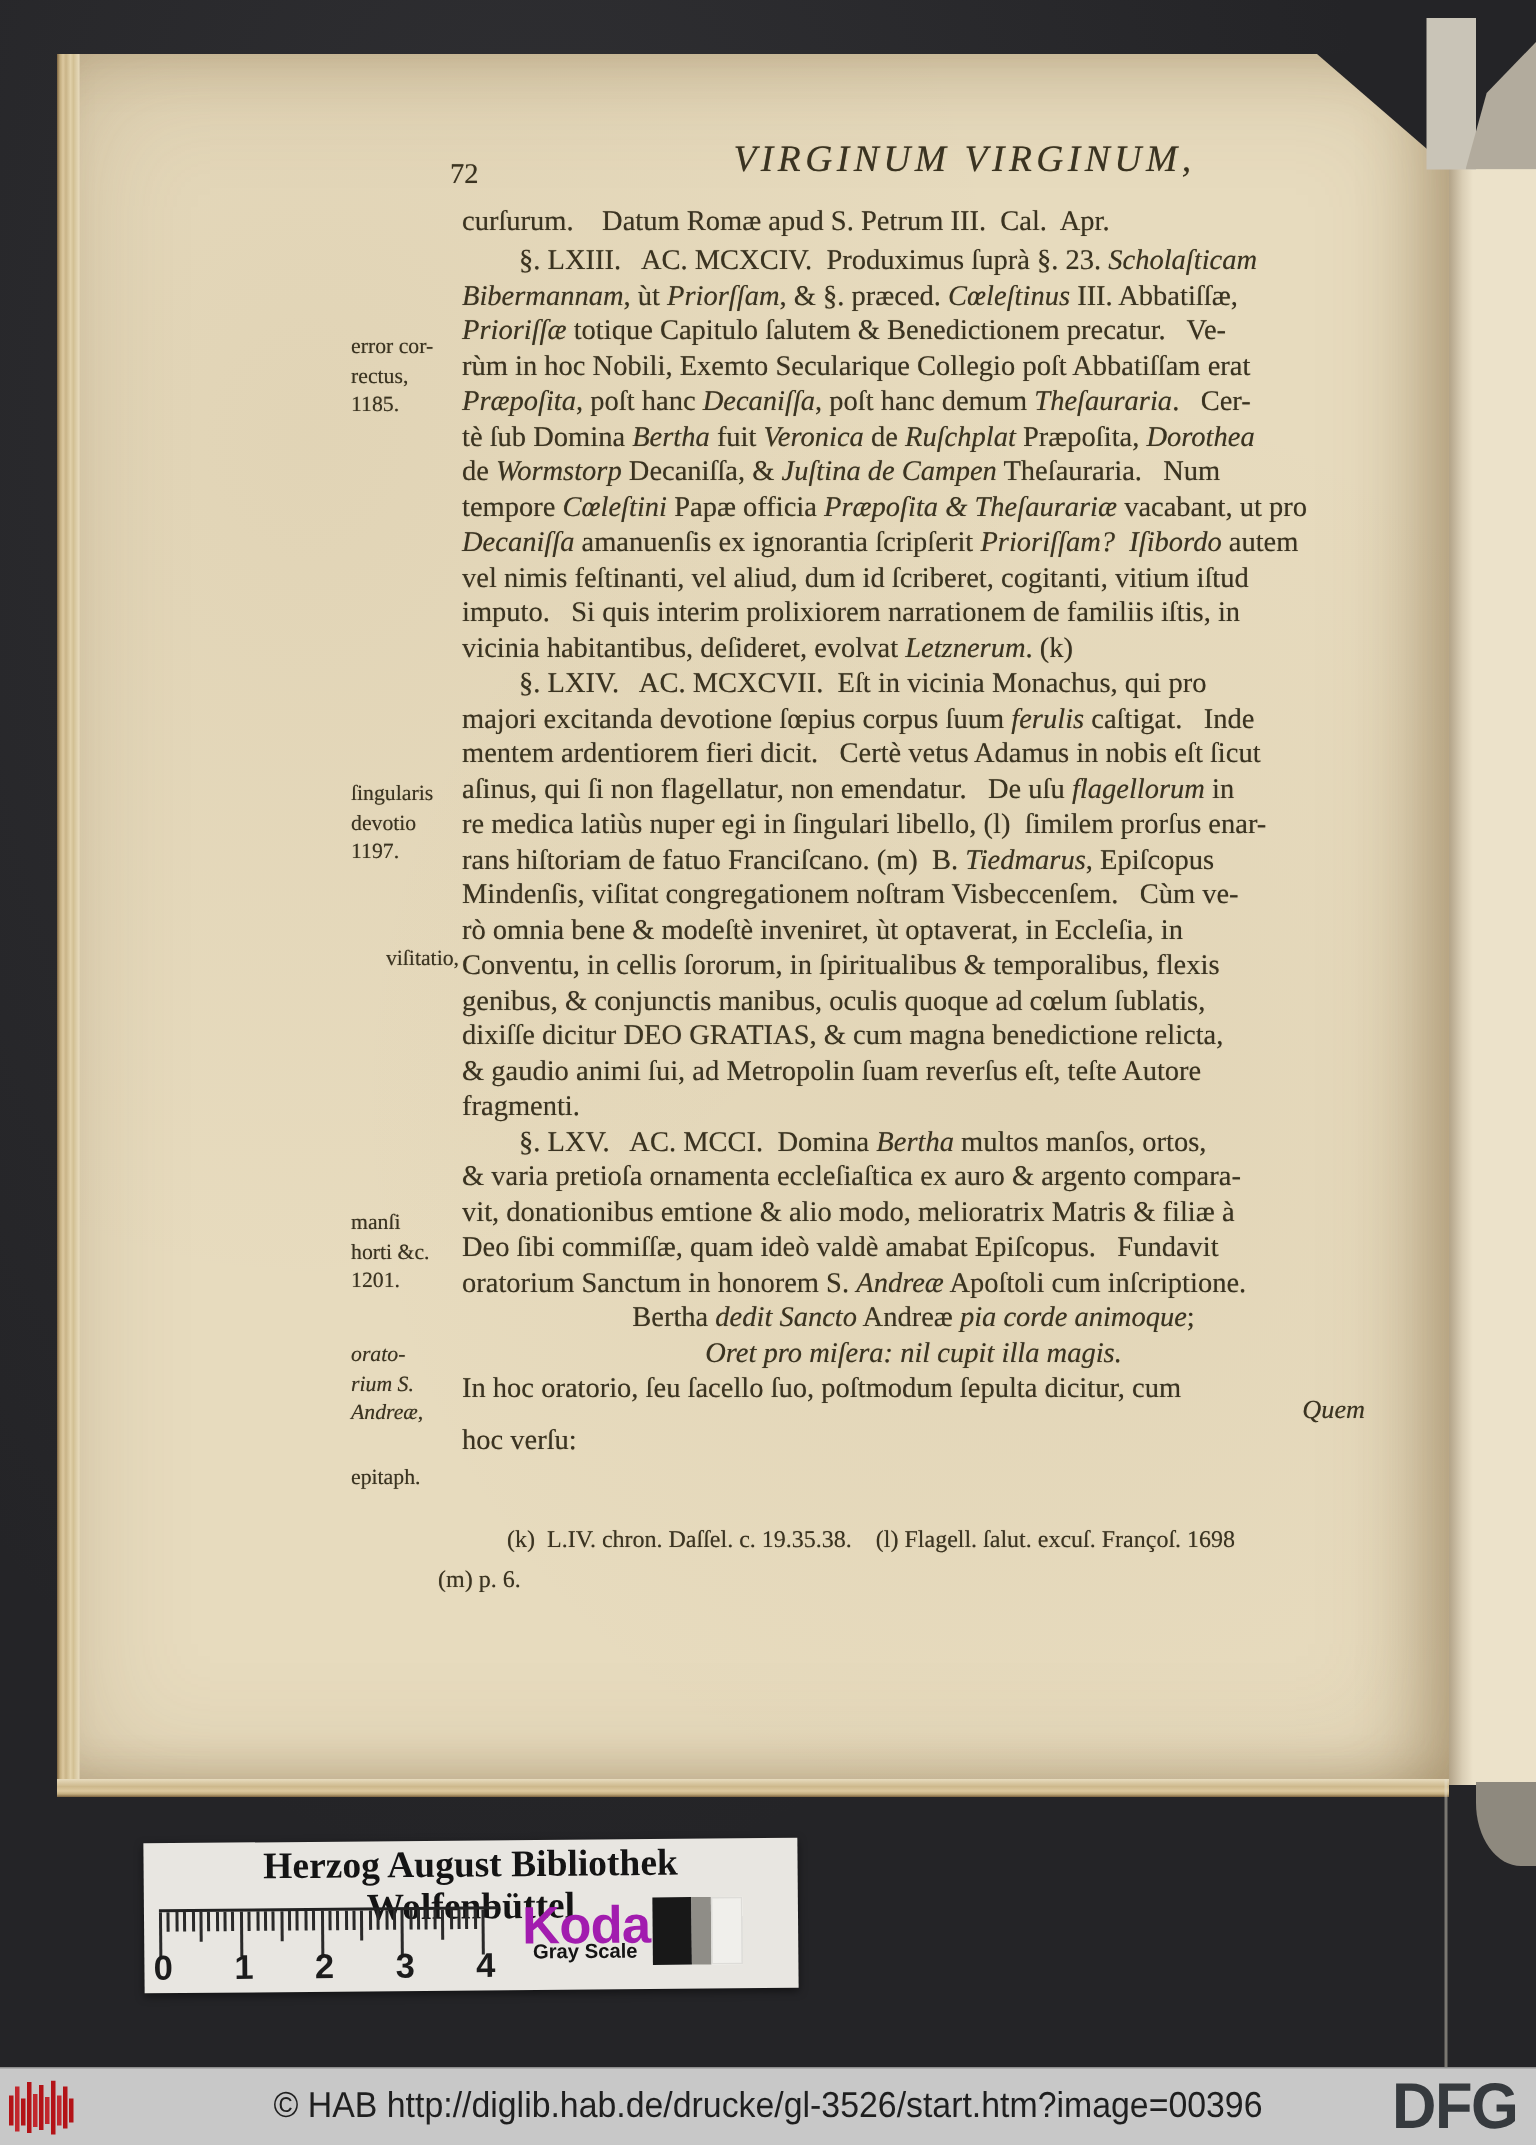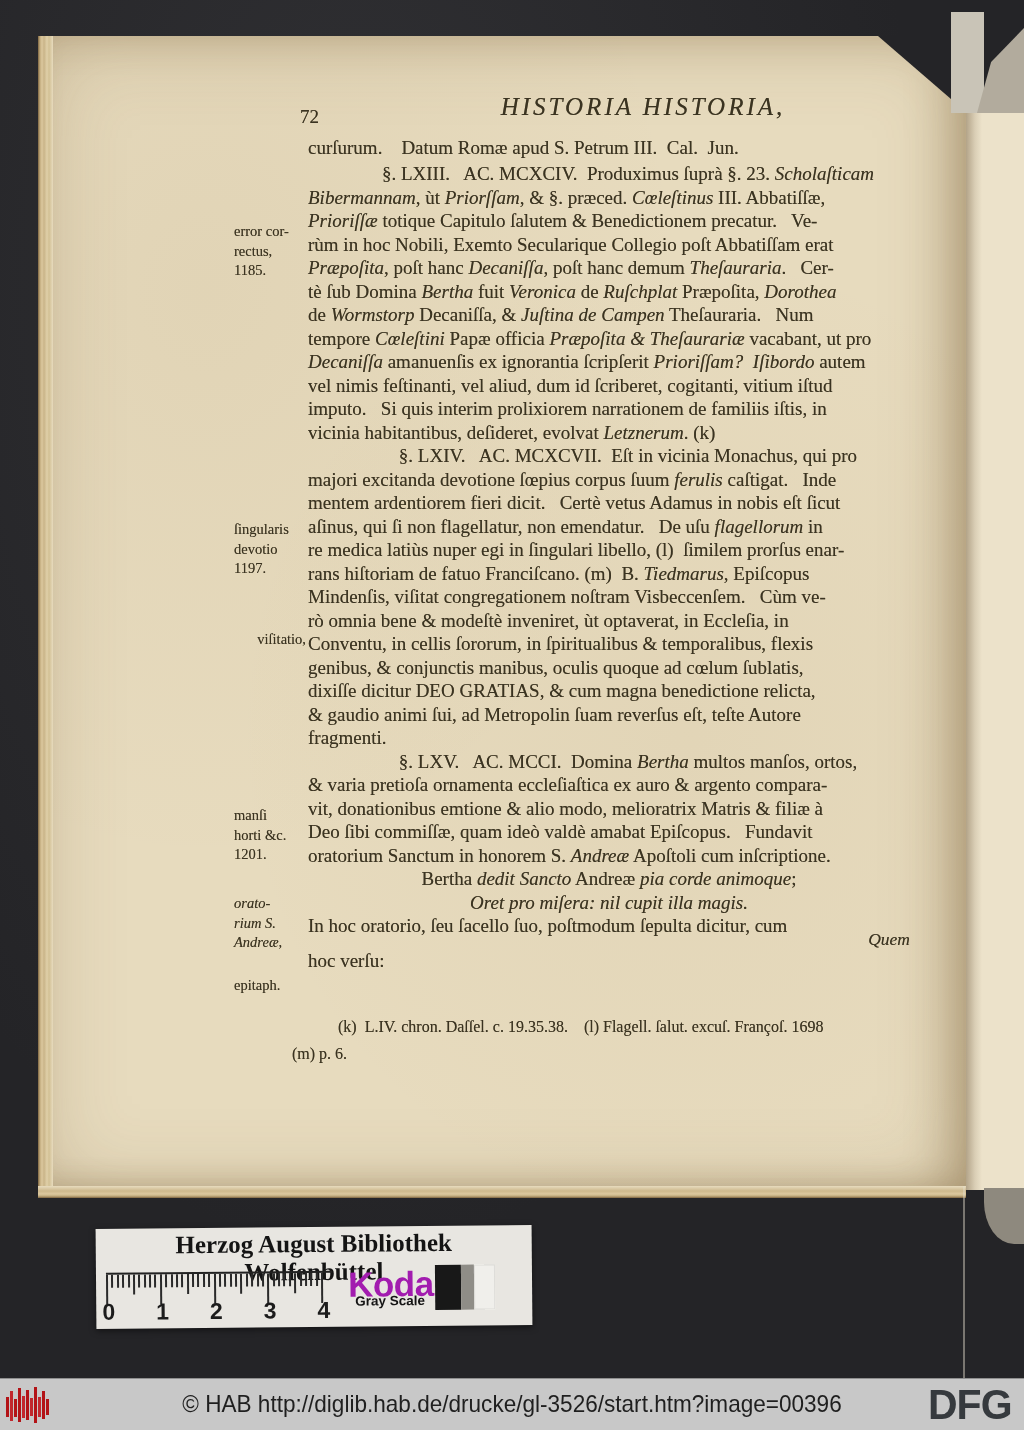--- a/index.html
+++ b/index.html
@@ -38,21 +38,21 @@
   .ink{color:#3a3321;text-shadow:0 0 .5px rgba(56,46,22,.55);}
   .pagenum{position:absolute;left:262px;top:70px;font-size:19px;}
   .running-title{position:absolute;left:270px;top:57px;width:602px;text-align:center;
         padding-left:34px;font-style:italic;font-size:25px;letter-spacing:3px;}
   .textbody{position:absolute;left:270px;top:98px;width:602px;}
   .para{white-space:pre;font-size:19px;line-height:23.5px;}
   .para.cont{line-height:28px;}
   .tline{white-space:pre;}
   .tline.center{text-align:center;}
   .tline.al-r{text-align:right;line-height:15px;margin-top:-6px;margin-bottom:2px;font-size:17.5px;}
-  .tline.indent{text-indent:38px;text-align:center;}
+  .tline.indent{text-indent:38px;}
   .it{font-style:italic;}
   .para.footnotes{margin-top:5px;font-size:16px;line-height:27px;}
   .para.footnotes .tline:nth-child(1){text-indent:30px;margin-top:41px;}
   .para.footnotes .tline:nth-child(2){margin-left:-16px;}
   .mnote{position:absolute;left:196px;width:72px;font-size:14.5px;line-height:19.5px;white-space:pre;}
 
   
   .card{position:absolute;left:96px;top:1227px;width:436px;height:100px;background:#e8e6e1;
         transform:rotate(-0.5deg);box-shadow:0 2px 6px rgba(0,0,0,.5);
         font-family:"Liberation Sans",sans-serif;}
@@ -82,24 +82,24 @@
 <body>
 
 <div class="stage">
 
   <div class="page">
     <div class="page-left-edge"></div>
     <div class="page-bottom-edge"></div>
     <div class="corner-wedge"></div>
 
     <div class="pagenum ink">72</div>
-    <div class="running-title ink">HISTORIA HISTORIA,</div>
+    <div class="running-title ink">VIRGINUM VIRGINUM,</div>
 
     <div class="textbody ink">
-        <div class="para cont"><div class="tline"><span>curſurum.    Datum Romæ apud S. Petrum III.  Cal.  Jun.</span></div></div>
+        <div class="para cont"><div class="tline"><span>curſurum.    Datum Romæ apud S. Petrum III.  Cal.  Apr.</span></div></div>
         <div class="para"><div class="tline indent"><span>§. LXIII.   AC. MCXCIV.  Produximus ſuprà §. 23. </span><span class="it">Scholaſticam</span></div><div class="tline"><span class="it">Bibermannam</span><span>, ùt </span><span class="it">Priorſſam</span><span>, &amp; §. præced. </span><span class="it">Cœleſtinus</span><span> III. Abbatiſſæ,</span></div><div class="tline"><span class="it">Prioriſſæ</span><span> totique Capitulo ſalutem &amp; Benedictionem precatur.   Ve-</span></div><div class="tline"><span>rùm in hoc Nobili, Exemto Secularique Collegio poſt Abbatiſſam erat</span></div><div class="tline"><span class="it">Præpoſita</span><span>, poſt hanc </span><span class="it">Decaniſſa</span><span>, poſt hanc demum </span><span class="it">Theſauraria</span><span>.   Cer-</span></div><div class="tline"><span>tè ſub Domina </span><span class="it">Bertha</span><span> fuit </span><span class="it">Veronica</span><span> de </span><span class="it">Ruſchplat</span><span> Præpoſita, </span><span class="it">Dorothea</span></div><div class="tline"><span>de </span><span class="it">Wormstorp</span><span> Decaniſſa, &amp; </span><span class="it">Juſtina de Campen</span><span> Theſauraria.   Num</span></div><div class="tline"><span>tempore </span><span class="it">Cœleſtini</span><span> Papæ officia </span><span class="it">Præpoſita &amp; Theſaurariæ</span><span> vacabant, ut pro</span></div><div class="tline"><span class="it">Decaniſſa</span><span> amanuenſis ex ignorantia ſcripſerit </span><span class="it">Prioriſſam?</span><span>  </span><span class="it">Iſibordo</span><span> autem</span></div><div class="tline"><span>vel nimis feſtinanti, vel aliud, dum id ſcriberet, cogitanti, vitium iſtud</span></div><div class="tline"><span>imputo.   Si quis interim prolixiorem narrationem de familiis iſtis, in</span></div><div class="tline"><span>vicinia habitantibus, deſideret, evolvat </span><span class="it">Letznerum</span><span>. (k)</span></div></div>
         <div class="para"><div class="tline indent"><span>§. LXIV.   AC. MCXCVII.  Eſt in vicinia Monachus, qui pro</span></div><div class="tline"><span>majori excitanda devotione ſœpius corpus ſuum </span><span class="it">ferulis</span><span> caſtigat.   Inde</span></div><div class="tline"><span>mentem ardentiorem fieri dicit.   Certè vetus Adamus in nobis eſt ſicut</span></div><div class="tline"><span>aſinus, qui ſi non flagellatur, non emendatur.   De uſu </span><span class="it">flagellorum</span><span> in</span></div><div class="tline"><span>re medica latiùs nuper egi in ſingulari libello, (l)  ſimilem prorſus enar-</span></div><div class="tline"><span>rans hiſtoriam de fatuo Franciſcano. (m)  B. </span><span class="it">Tiedmarus</span><span>, Epiſcopus</span></div><div class="tline"><span>Mindenſis, viſitat congregationem noſtram Visbeccenſem.   Cùm ve-</span></div><div class="tline"><span>rò omnia bene &amp; modeſtè inveniret, ùt optaverat, in Eccleſia, in</span></div><div class="tline"><span>Conventu, in cellis ſororum, in ſpiritualibus &amp; temporalibus, flexis</span></div><div class="tline"><span>genibus, &amp; conjunctis manibus, oculis quoque ad cœlum ſublatis,</span></div><div class="tline"><span>dixiſſe dicitur DEO GRATIAS, &amp; cum magna benedictione relicta,</span></div><div class="tline"><span>&amp; gaudio animi ſui, ad Metropolin ſuam reverſus eſt, teſte Autore</span></div><div class="tline"><span>fragmenti.</span></div></div>
         <div class="para"><div class="tline indent"><span>§. LXV.   AC. MCCI.  Domina </span><span class="it">Bertha</span><span> multos manſos, ortos,</span></div><div class="tline"><span>&amp; varia pretioſa ornamenta eccleſiaſtica ex auro &amp; argento compara-</span></div><div class="tline"><span>vit, donationibus emtione &amp; alio modo, melioratrix Matris &amp; filiæ à</span></div><div class="tline"><span>Deo ſibi commiſſæ, quam ideò valdè amabat Epiſcopus.   Fundavit</span></div><div class="tline"><span>oratorium Sanctum in honorem S. </span><span class="it">Andreæ</span><span> Apoſtoli cum inſcriptione.</span></div><div class="tline center"><span>Bertha </span><span class="it">dedit Sancto</span><span> Andreæ </span><span class="it">pia corde animoque</span><span>;</span></div><div class="tline center"><span class="it">Oret pro miſera: nil cupit illa magis.</span></div><div class="tline"><span>In hoc oratorio, ſeu ſacello ſuo, poſtmodum ſepulta dicitur, cum</span></div><div class="tline al-r"><span class="it">Quem</span></div><div class="tline"><span>hoc verſu:</span></div></div>
         <div class="para footnotes"><div class="tline"><span>(k)  L.IV. chron. Daſſel. c. 19.35.38.    (l) Flagell. ſalut. excuſ. Françoſ. 1698</span></div><div class="tline"><span>(m) p. 6.</span></div></div>
       </div>
     <div id="mnotes">
         <div class="mnote ink" style="top: 186px;">error cor-
 rectus,
 1185.</div>
         <div class="mnote ink" style="top: 484px;">ſingularis

